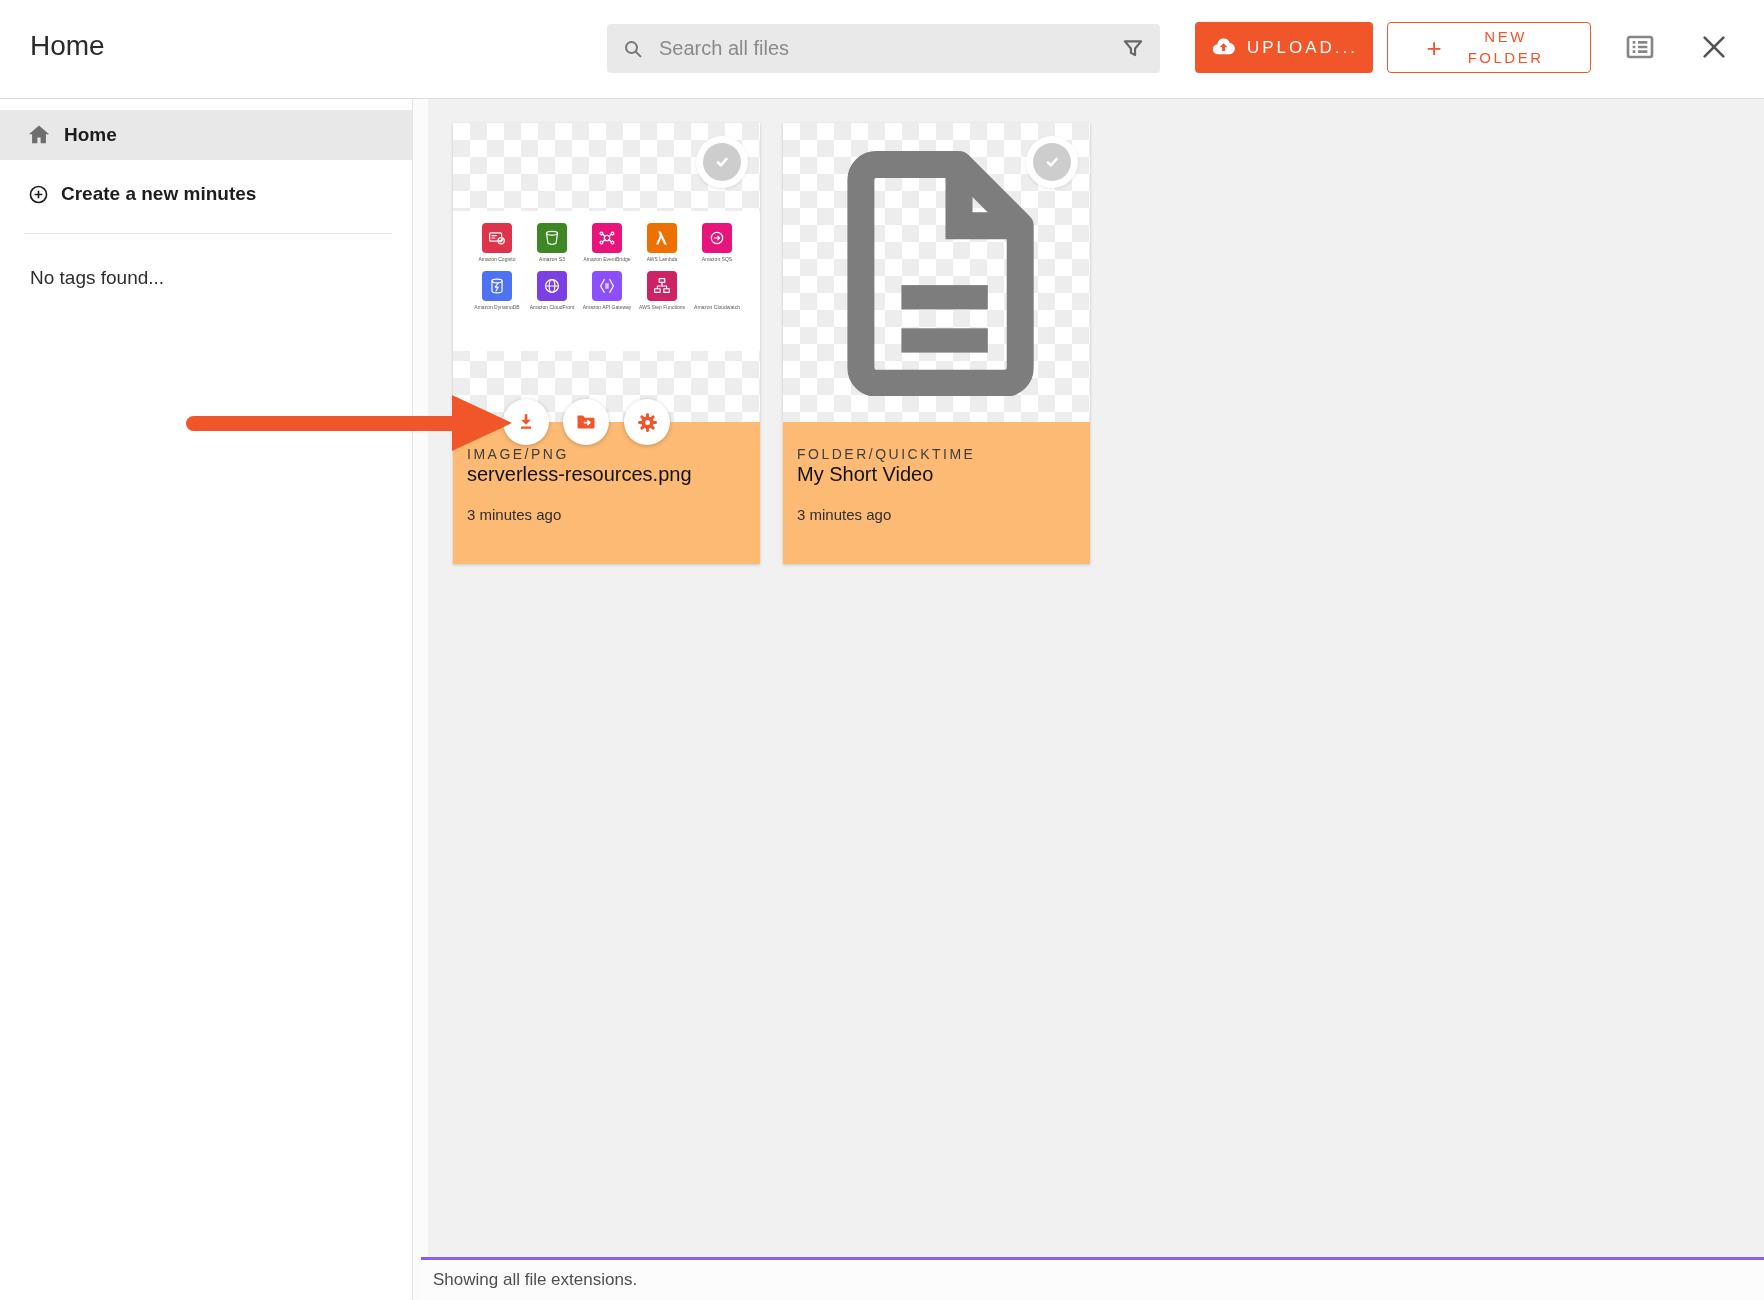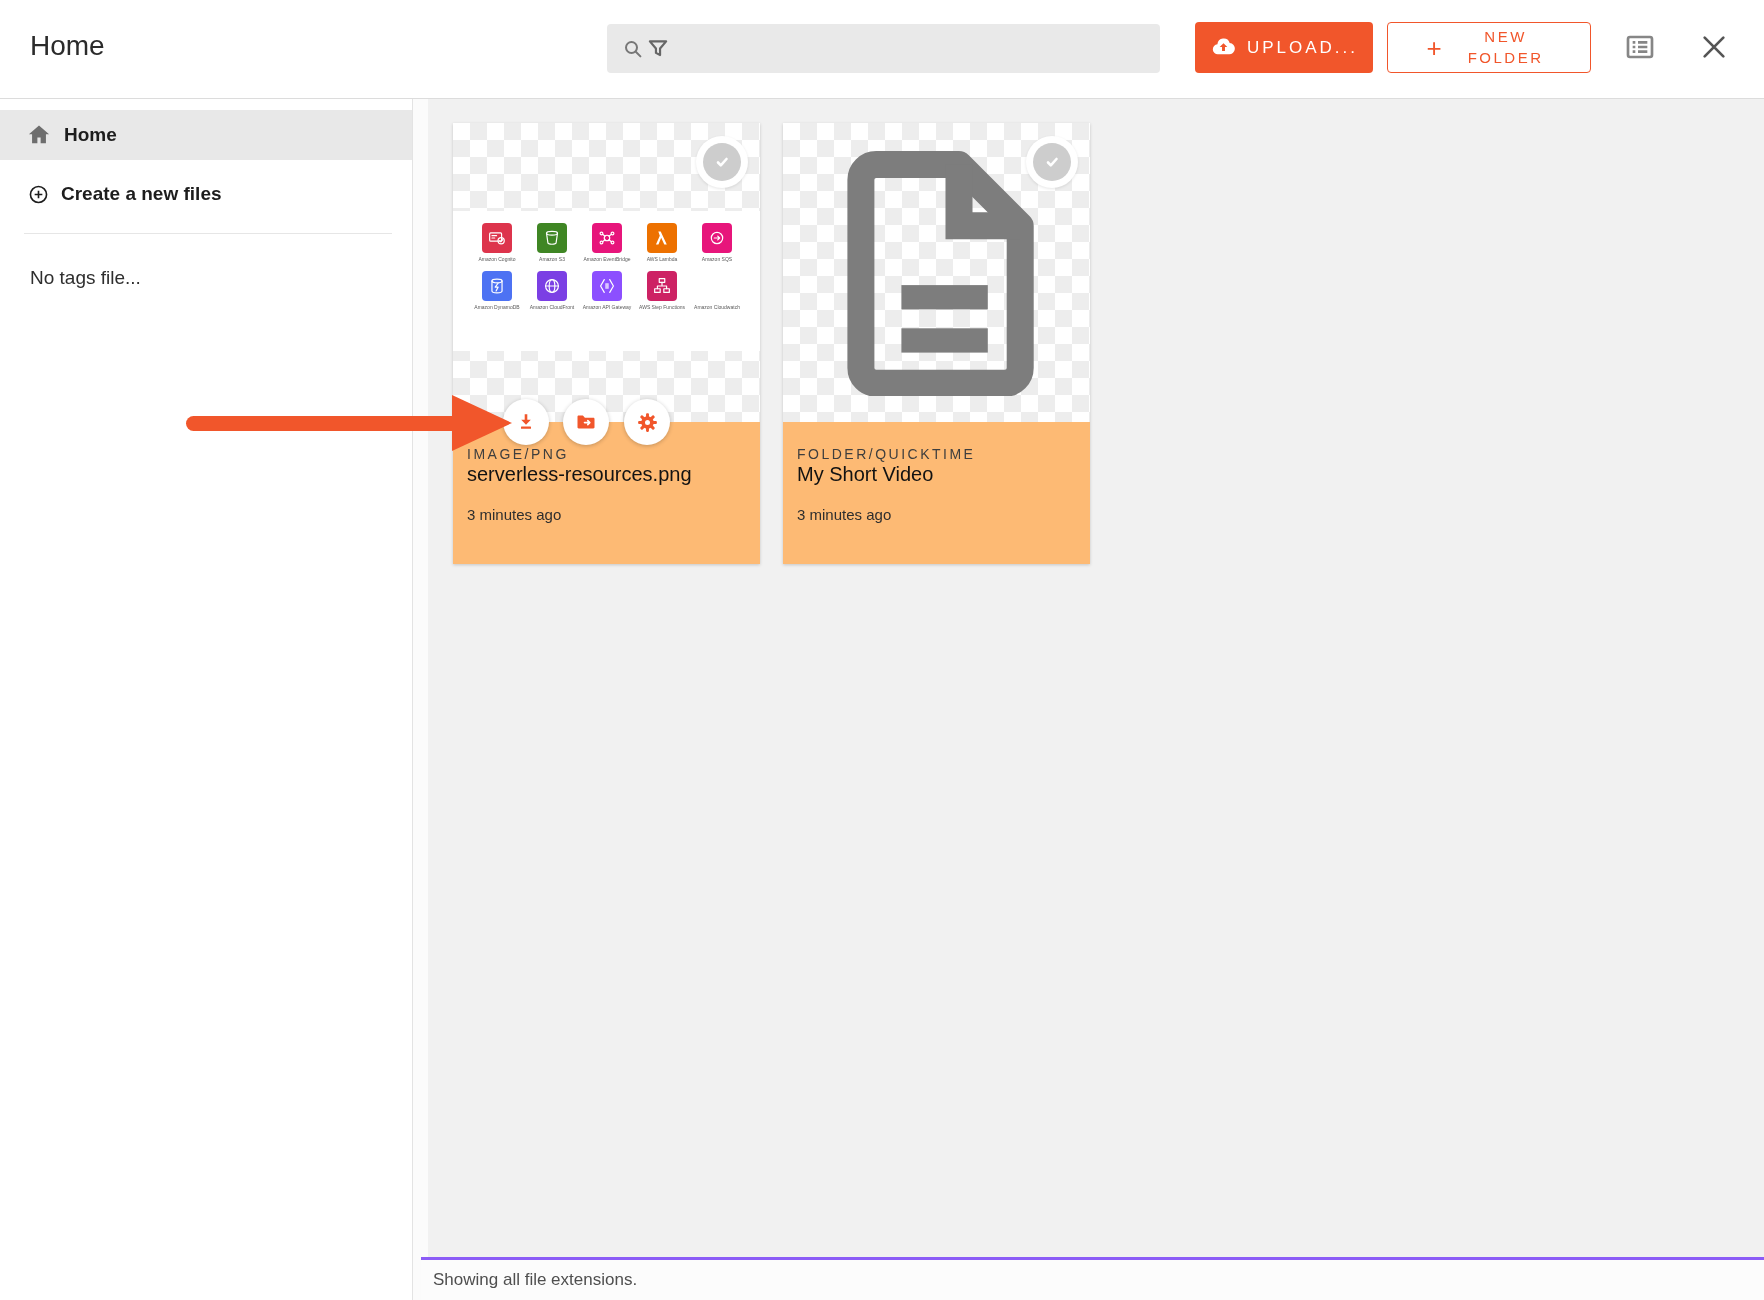--- a/index.html
+++ b/index.html
@@ -96,20 +96,21 @@
 <body>
 
 <div class="header">
   <div class="page-title">Home</div>
 
   <div class="searchbar">
     <svg width="24" height="24" viewBox="0 0 24 24">
       <circle cx="10.5" cy="10.5" r="5.5" fill="none" stroke="#777" stroke-width="2"></circle>
       <path d="M14.8 14.8l4.6 4.6" stroke="#777" stroke-width="2" stroke-linecap="round"></path>
     </svg>
+    <input type="text" placeholder="Search all files" style="">
     <svg width="26" height="26" viewBox="0 0 24 24">
       <path d="M4.5 5h15l-5.6 6.6v6l-3.8-2v-4z" fill="none" stroke="#666" stroke-width="2" stroke-linejoin="round"></path>
     </svg>
   </div>
 
   <button class="btn-upload">
     <svg width="27" height="27" viewBox="0 0 24 24">
       <path d="M7.2 18a4.4 4.4 0 01-.6-8.8 5.6 5.6 0 0110.9-1.3 4.6 4.6 0 01-.9 10.1z" fill="#fff"></path>
       <path d="M12 8.2l3.4 3.4h-2.1v3.6h-2.6v-3.6H8.6z" fill="#F1562B"></path>
     </svg>
@@ -141,26 +142,26 @@
       <path d="M12 3.2l9.3 8h-2.9v8.3h-4.9v-5.2h-3v5.2H5.6v-8.3H2.7z" fill="#6e6e6e"></path>
     </svg>
     <span class="lbl">Home</span>
   </div>
 
   <div class="side-item-create">
     <svg width="23" height="23" viewBox="0 0 24 24">
       <circle cx="12" cy="12" r="8.4" fill="none" stroke="#1d1d1d" stroke-width="1.7"></circle>
       <path d="M12 8v8M8 12h8" stroke="#1d1d1d" stroke-width="1.7"></path>
     </svg>
-    <span class="lbl">Create a new files</span>
+    <span class="lbl">Create a new minutes</span>
   </div>
 
   <div class="side-divider"></div>
 
-  <div class="side-empty">No tags file...</div>
+  <div class="side-empty">No tags found...</div>
 </div>
 <div class="side-gutter"></div>
 
 <div class="main">
 
   <div class="card card1">
     <div class="thumb checker">
       <div class="awsband">
         <div class="awsgrid" id="awsgrid">
             <div class="awsrow">

